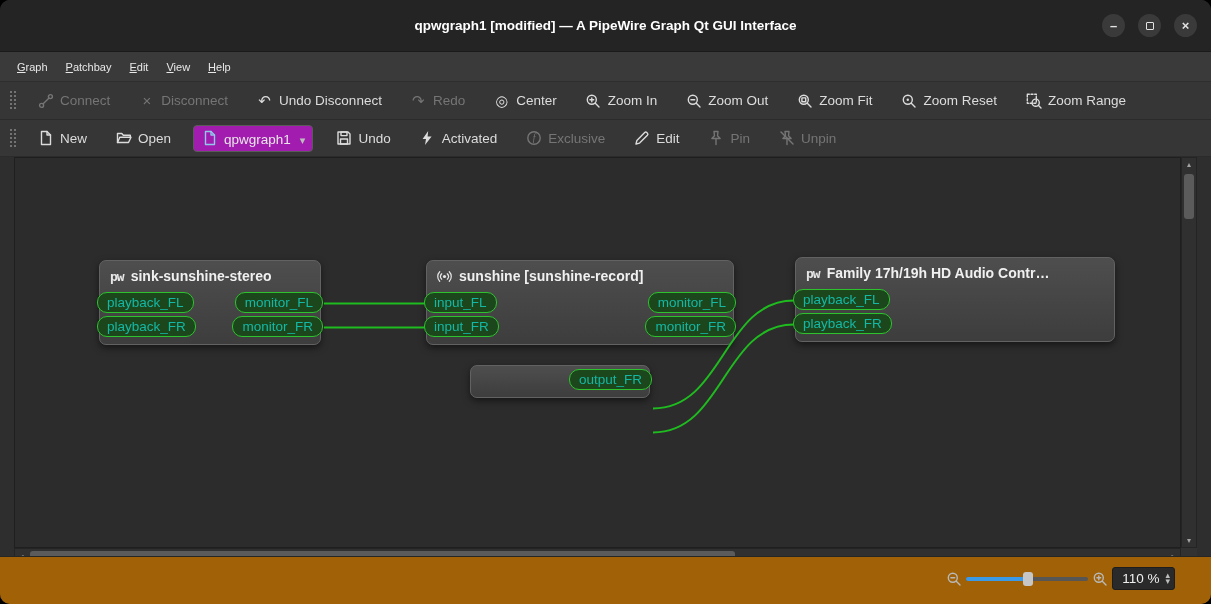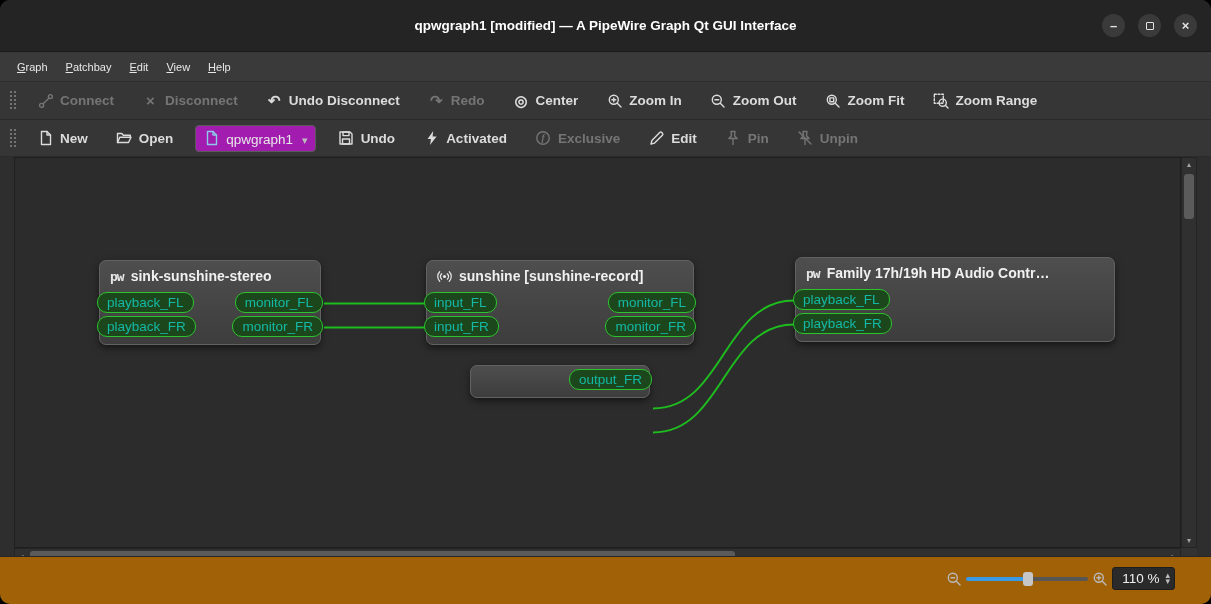--- a/index.html
+++ b/index.html
@@ -23,21 +23,21 @@
 
   
   .toolbar { background:#363636; display:flex; align-items:center; border-bottom:1px solid #2b2b2b; padding:0 4px; }
   .toolbar-graph { height:38px; }
   .toolbar-patchbay { height:37px; }
   .tb-handle { width:7px; height:21px; margin:0 7px 0 5px;
                background-image:radial-gradient(circle at 2px 2px, #737373 1px, transparent 1.5px);
                background-size:4px 4px; }
   .tb-items { display:flex; align-items:center; }
   .tb-btn { display:flex; align-items:center; gap:6px; padding:5px 8px; margin:0 6px;
-            color:#dcdcdc; font-size:13.5px; border-radius:4px; white-space:nowrap;font-weight:bold; }
+            color:#dcdcdc; font-size:13.5px; border-radius:4px; white-space:nowrap; }
   .tb-btn.disabled { color:#757575; }
   .tb-icon { display:flex; align-items:center; justify-content:center; width:17px; height:17px; }
   .tb-icon svg { display:block; }
   .glyph { font-size:15px; line-height:1; }
   .tb-combo { display:flex; align-items:flex-end; gap:6px; margin:0 8px; padding:4px 7px;
               background:#a21caf; border:1px solid #5a5a5a; border-radius:4px; color:#e8e8e8; font-size:13.5px; }
   .combo-arrow { color:#bdbdbd; font-size:11px; margin-left:3px; }
 
   
   .central { position:relative; height:407px; margin:0 14px; }
@@ -169,20 +169,30 @@
         </div>
         <div class="tb-btn">
           <span class="tb-icon">
             <svg viewBox="0 0 16 16" width="16" height="16" fill="none" stroke="currentColor" stroke-width="1.4" stroke-linecap="round" stroke-linejoin="round">
               <circle cx="6.8" cy="6.8" r="4.5"></circle>
               <path d="M10.3 10.3 L14 14"></path>
               <rect x="4.9" y="4.9" width="3.8" height="3.8"></rect>
             </svg>
           </span>
           <span class="tb-label">Zoom Fit</span>
+        </div>
+        <div class="tb-btn">
+          <span class="tb-icon">
+            <svg viewBox="0 0 16 16" width="16" height="16" fill="none" stroke="currentColor" stroke-width="1.4" stroke-linecap="round" stroke-linejoin="round">
+              <circle cx="6.8" cy="6.8" r="4.5"></circle>
+              <path d="M10.3 10.3 L14 14"></path>
+              <circle cx="6.8" cy="6.8" r="1.2" fill="currentColor" stroke="none"></circle>
+            </svg>
+          </span>
+          <span class="tb-label">Zoom Reset</span>
         </div>
         <div class="tb-btn">
           <span class="tb-icon">
             <svg viewBox="0 0 16 16" width="16" height="16" fill="none" stroke="currentColor" stroke-width="1.4" stroke-linecap="round" stroke-linejoin="round">
               <rect x="1.3" y="1.3" width="9" height="9" stroke-dasharray="2 1.7"></rect>
               <circle cx="9.7" cy="9.7" r="3.6"></circle>
               <path d="M12.3 12.3 L15 15"></path>
             </svg>
           </span>
           <span class="tb-label">Zoom Range</span>
@@ -295,21 +305,21 @@
           </div>
           <div class="port-row">
             <div class="port in">playback_FL</div>
             <div class="port out">monitor_FL</div>
           </div>
           <div class="port-row">
             <div class="port in">playback_FR</div>
             <div class="port out">monitor_FR</div>
           </div>
         </div>
-        <div class="node" style="left: 411px; top: 102px; width: 268px;">
+        <div class="node" style="left: 411px; top: 102px; width: 308px;">
           <div class="node-header">
             <span class="node-icon">
               <svg viewBox="0 0 16 16" width="15" height="15" fill="none" stroke="currentColor" stroke-width="1.3" stroke-linecap="round">
                 <circle cx="8" cy="8" r="1.7" fill="currentColor" stroke="none"></circle>
                 <path d="M5 5.1a4.2 4.2 0 0 0 0 5.8 M11 5.1a4.2 4.2 0 0 1 0 5.8 M2.9 2.9a7.2 7.2 0 0 0 0 10.2 M13.1 2.9a7.2 7.2 0 0 1 0 10.2"></path>
               </svg>
             </span>
             <span class="node-title">sunshine [sunshine-record]</span>
           </div>
           <div class="port-row">

